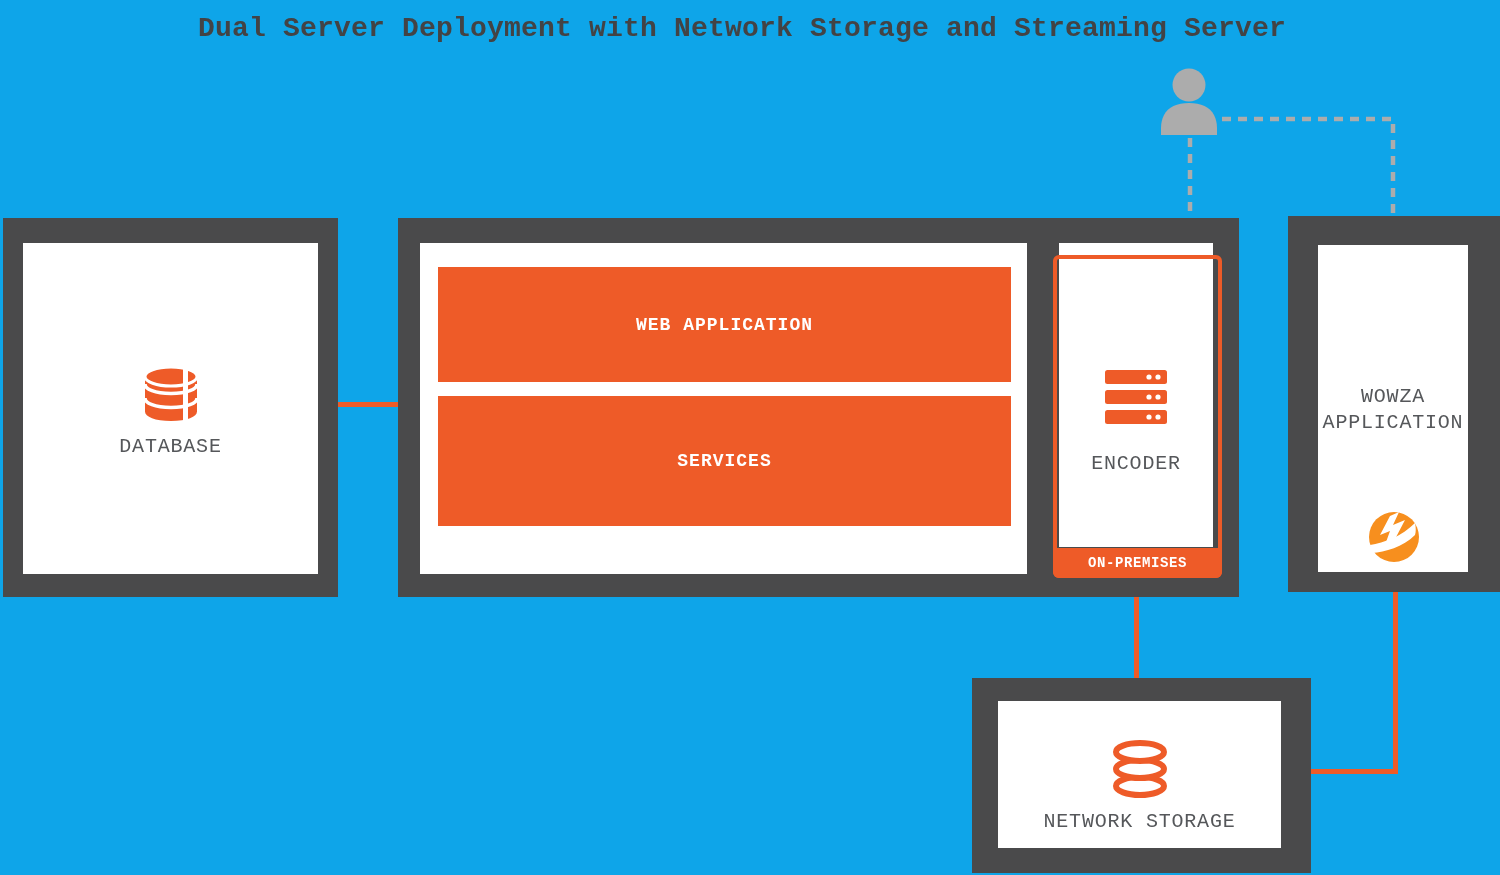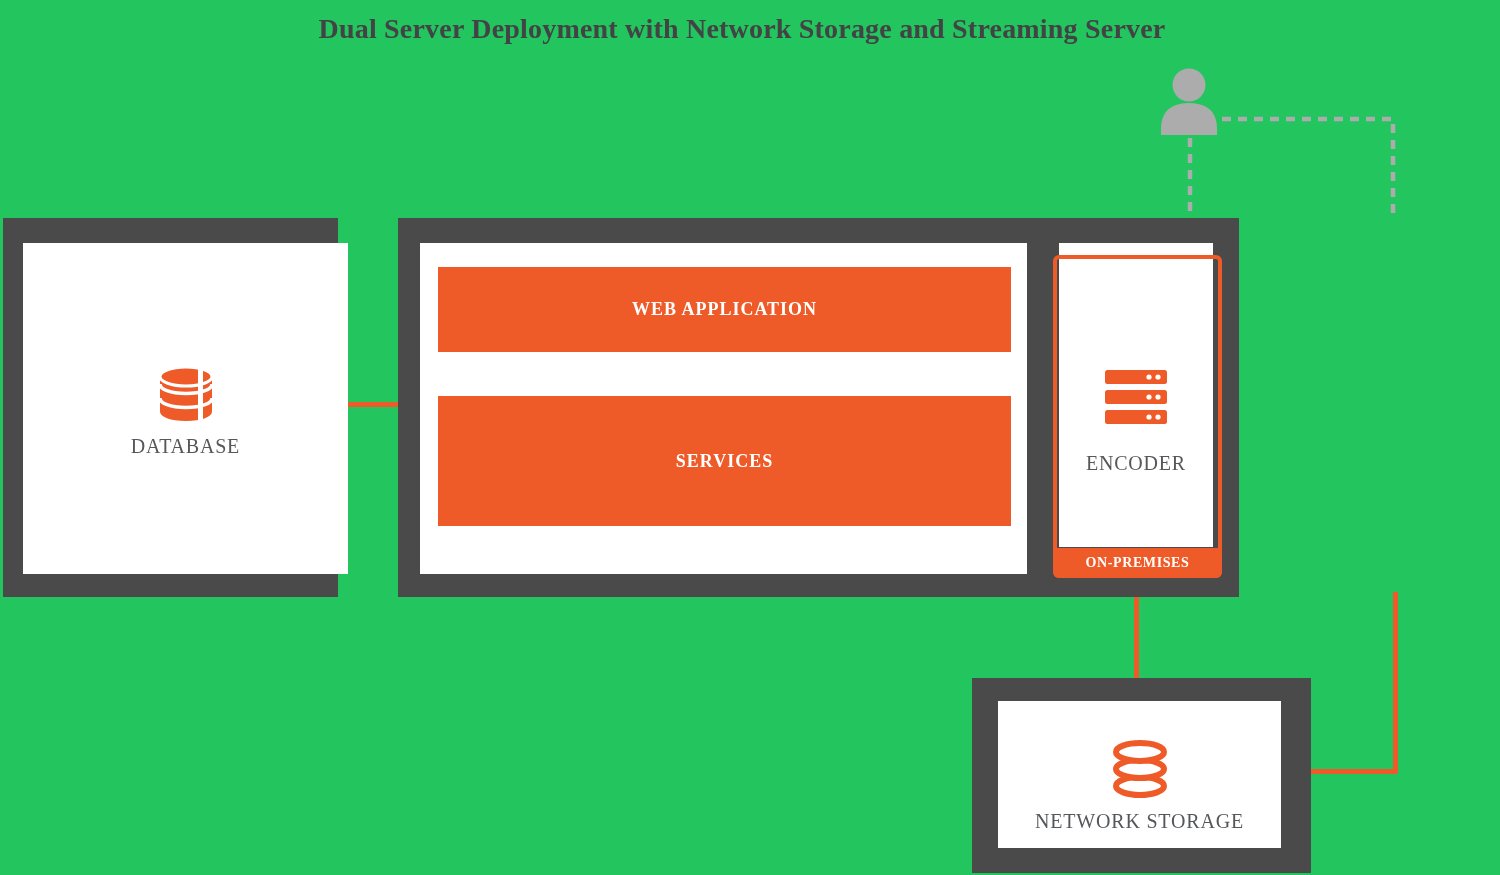--- a/index.html
+++ b/index.html
@@ -1,45 +1,45 @@
 <!DOCTYPE html>
 <html><head>
 <meta charset="utf-8">
 <style>
   html,body{margin:0;padding:0;background:#fff;}
   .canvas{
     position:relative;
     width:1500px;height:875px;
-    background:#22c55e;
-    font-family:Liberation Serif, serif;
+    background:#0ea5e9;
+    font-family:Liberation Mono, monospace;
     overflow:hidden;
   }
   .title{
     position:absolute;top:13px;left:0;width:1484px;
     margin:0;text-align:center;
     font-size:28px;font-weight:600;color:#434345;letter-spacing:.2px;
   }
   .connectors{position:absolute;left:0;top:0;width:1500px;height:875px;pointer-events:none;}
   .person{position:absolute;left:1155px;top:67px;width:70px;height:70px;}
 
   .box{position:absolute;background:#4a4a4b;}
   .panel{position:absolute;background:#ffffff;}
 
   
   .db-box{left:3px;top:218px;width:335px;height:379px;}
-  .db-panel{left:20px;top:25px;width:325px;height:331px;
+  .db-panel{left:20px;top:25px;width:295px;height:331px;
     display:flex;flex-direction:column;align-items:center;justify-content:center;
     gap:14px;padding-top:8px;box-sizing:border-box;}
 
   
   .main-box{left:398px;top:218px;width:841px;height:379px;}
   .big-panel{left:22px;top:25px;width:607px;height:331px;}
   .bar{position:absolute;left:18px;width:573px;background:#ee5b28;
     display:flex;align-items:center;justify-content:center;}
-  .web-bar{top:24px;height:85px;text-align:right;}
+  .web-bar{top:24px;height:115px;text-align:right;}
   .svc-bar{top:153px;height:130px;}
   .bar span{color:#ffffff;font-size:18px;font-weight:600;letter-spacing:1px;}
 
   .enc-panel{left:661px;top:25px;width:154px;height:304px;
     display:flex;flex-direction:column;align-items:center;
     gap:28px;padding-top:127px;box-sizing:border-box;}
 
   .onprem-outline{position:absolute;left:655px;top:37px;width:169px;height:323px;
     border:4px solid #ee5b28;border-radius:6px;box-sizing:border-box;}
   .onprem-badge{position:absolute;left:-4px;right:-4px;bottom:-4px;height:30px;
@@ -127,20 +127,33 @@
         </g>
       </svg>
       <div class="node-label">ENCODER</div>
     </div>
 
     <div class="onprem-outline">
       <div class="onprem-badge">ON-PREMISES</div>
     </div>
   </div>
 
+  <div class="box wowza-box">
+    <div class="panel wowza-panel">
+      <div class="wowza-label">
+        <div>WOWZA</div>
+        <div>APPLICATION</div>
+      </div>
+      <svg class="wowza-logo" viewBox="0 0 58 54" xmlns="http://www.w3.org/2000/svg">
+        <circle cx="29" cy="27" r="25" fill="#f78f1e"></circle>
+        <path d="M5 35 C19 33 37 26 50 13 C51 18 51 22 50 25 C38 37 20 42 7 43 Z" fill="#ffffff"></path>
+        <path d="M25 6 L34 2 L28 15 L40 10 L29 31 L20 35 L25 21 L15 25 Z" fill="#ffffff"></path>
+      </svg>
+    </div>
+  </div>
 
   <div class="box storage-box">
     <div class="panel storage-panel">
       <svg width="56" height="58" viewBox="0 0 56 58" xmlns="http://www.w3.org/2000/svg">
         <ellipse cx="28" cy="46" rx="24" ry="9" fill="#ffffff" stroke="#ee5b28" stroke-width="6"></ellipse>
         <ellipse cx="28" cy="29" rx="24" ry="9" fill="#ffffff" stroke="#ee5b28" stroke-width="6"></ellipse>
         <ellipse cx="28" cy="12" rx="24" ry="9" fill="#ffffff" stroke="#ee5b28" stroke-width="6"></ellipse>
       </svg>
       <div class="node-label">NETWORK STORAGE</div>
     </div>

